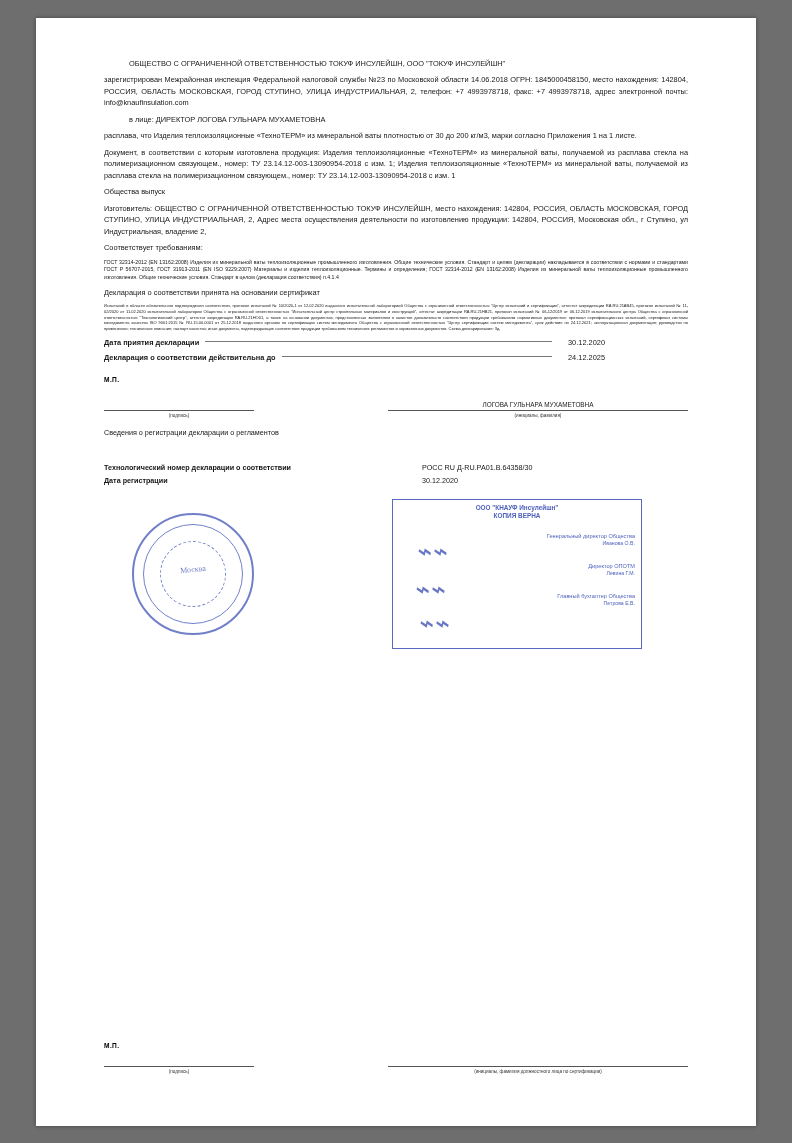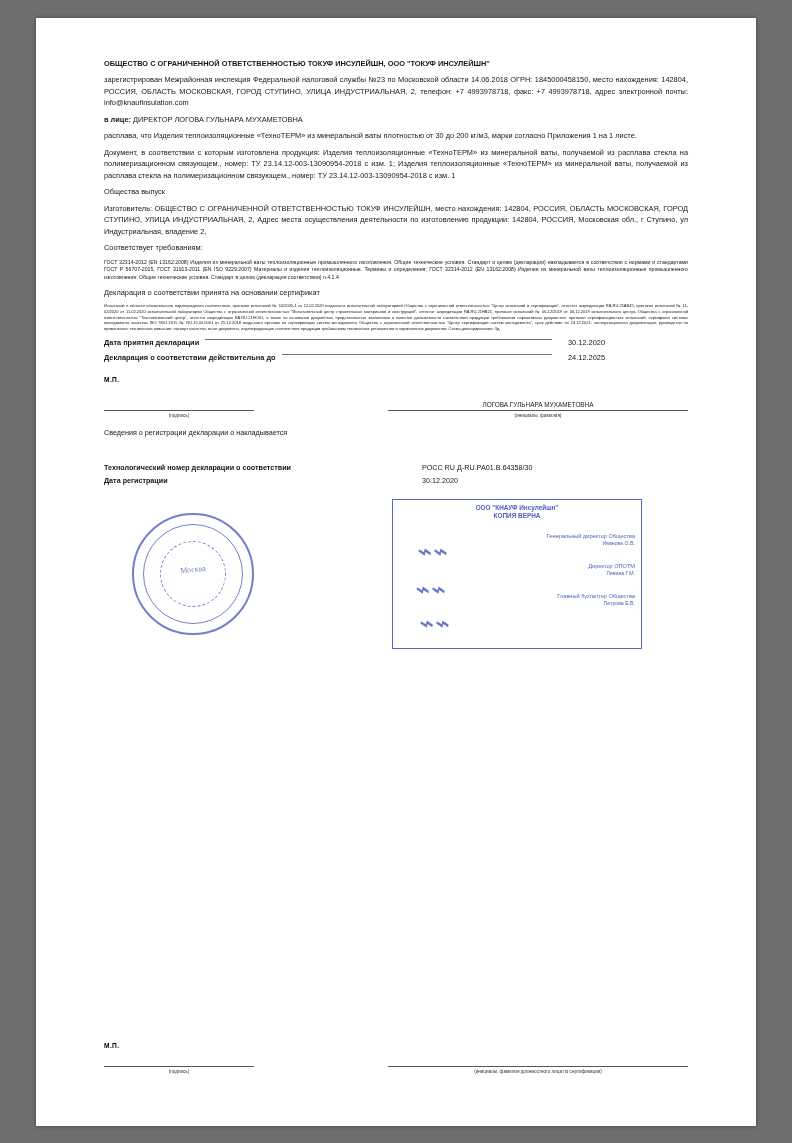--- a/index.html
+++ b/index.html
@@ -66,27 +66,27 @@
     margin: 0 0 2px 0;
   }
   .para.small {
     font-size: 5.2px;
     line-height: 1.5;
   }
   .para.xsmall {
     font-size: 4.0px;
     line-height: 1.42;
   }
-  .b { font-weight: bold; }
+  .b { font-weight: normal; margin-left: 25px; }
 
   .blk { margin-bottom: 5px; }
 
   .rowline {
     display: flex;
-    align-items: flex-start;
+    align-items: center;
     font-size: 7.4px;
     color: #161616;
     margin-top: 6px;
     margin-bottom: 2px;
   }
   .rowline .lbl {
     font-weight: bold;
     white-space: nowrap;
   }
   .rowline .dotfill {
@@ -1144,21 +1144,21 @@
         <div class="sig-line"></div>
         <div class="sig-cap">(подпись)</div>
       </div>
       <div class="sig-block wide">
         <div class="sig-name">ЛОГОВА ГУЛЬНАРА МУХАМЕТОВНА</div>
         <div class="sig-line"></div>
         <div class="sig-cap">(инициалы, фамилия)</div>
       </div>
     </div>
 
-    <div class="section-title">Сведения о регистрации декларации о накладывается</div>
+    <div class="section-title">Сведения о регистрации декларации о регламентов</div>
 
     <div class="reg-row">
       <span class="rl">Технологический номер декларации о соответствии</span>
       <span class="rv">РОСС RU Д-RU.РА01.В.64358/30</span>
     </div>
     <div class="reg-row">
       <span class="rl">Дата регистрации</span>
       <span class="rv">30.12.2020</span>
     </div>
 

